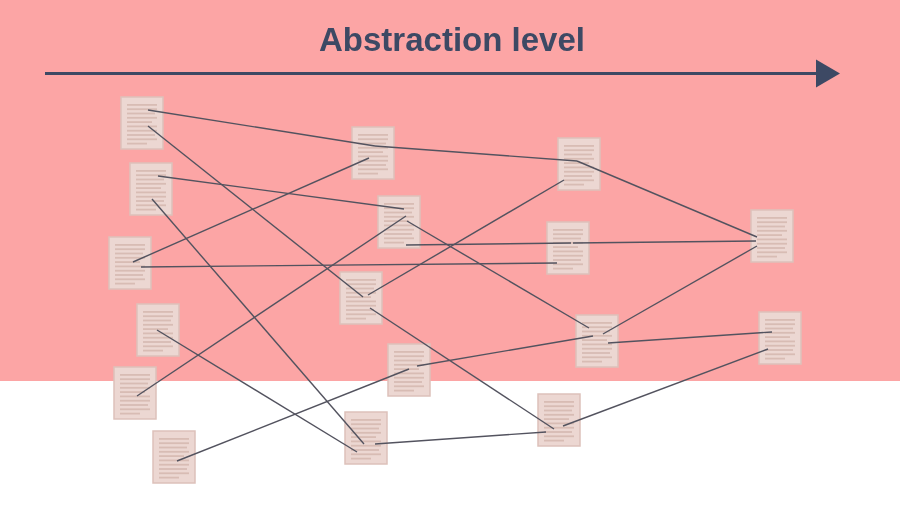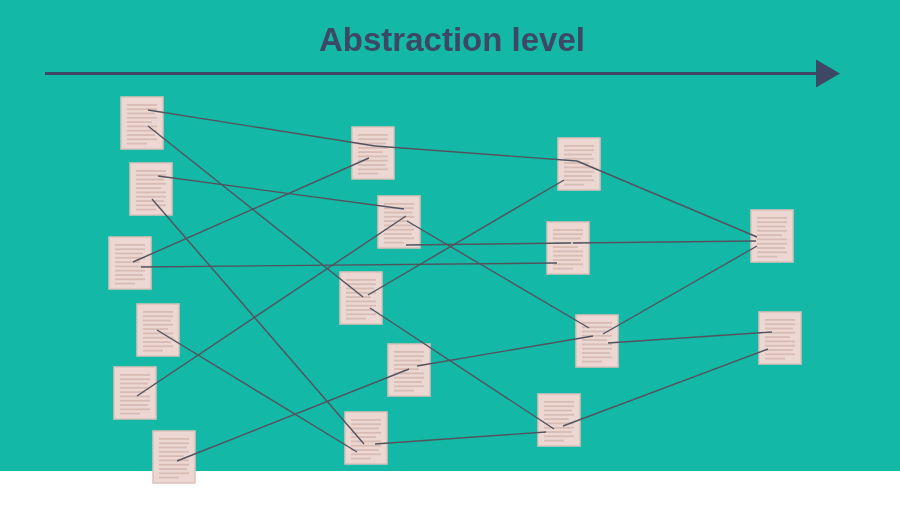--- a/index.html
+++ b/index.html
@@ -7,22 +7,22 @@
     padding: 0;
     background: #ffffff;
     width: 900px;
     height: 507px;
     overflow: hidden;
     font-family: "Liberation Sans", sans-serif;
   }
   #stage {
     position: relative;
     width: 900px;
-    height: 471px;
-    background: #14b8a6;
+    height: 381px;
+    background: #fca5a5;
   }
   svg { display: block; }
   text.diagram-title {
     font-family: "Liberation Sans", "DejaVu Sans", sans-serif;
     font-weight: 600;
     letter-spacing: 0px;
   }
 </style>
 </head>
 <body>

